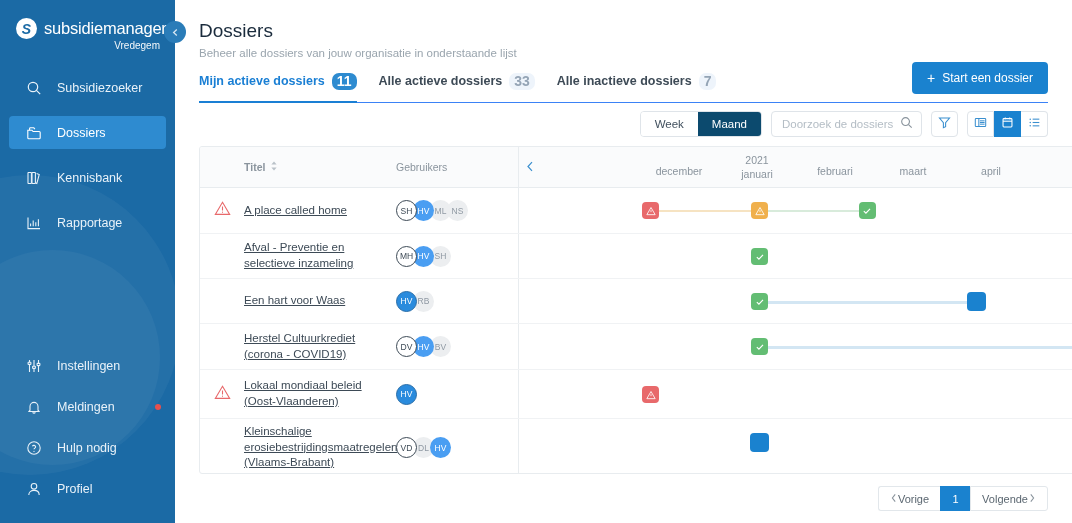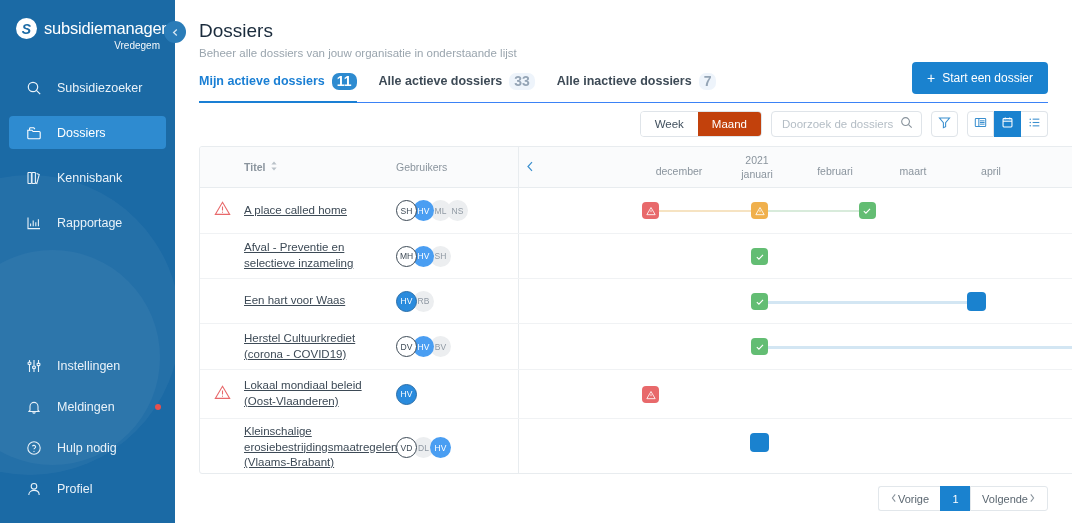--- a/index.html
+++ b/index.html
@@ -103,21 +103,21 @@
   
   .toolbar {
     position: absolute; right: 24px; top: 111px;
     display: flex; align-items: center; gap: 9px;
   }
   .seg { display: flex; border: 1px solid #dfe4e9; border-radius: 4px;
          overflow: hidden; height: 26px; }
   .seg-btn { font-size: 11.5px; padding: 0 14px; background: #ffffff;
              color: #41505e; border: none; cursor: pointer;
              font-family: inherit; display: flex; align-items: center; }
-  .seg-btn.active { background: #c2410c; color: #ffffff; }
+  .seg-btn.active { background: #0c4a6e; color: #ffffff; }
   .search-box {
     display: flex; align-items: center; height: 26px;
     border: 1px solid #dfe4e9; border-radius: 4px;
     padding: 0 8px 0 10px; width: 151px; background: #fff;
   }
   .search-box input {
     border: none; outline: none; font-size: 11.5px; width: 118px;
     color: #41505e; font-family: inherit; background: transparent;
   }
   .search-box input::placeholder { color: #b4bdc5; }

